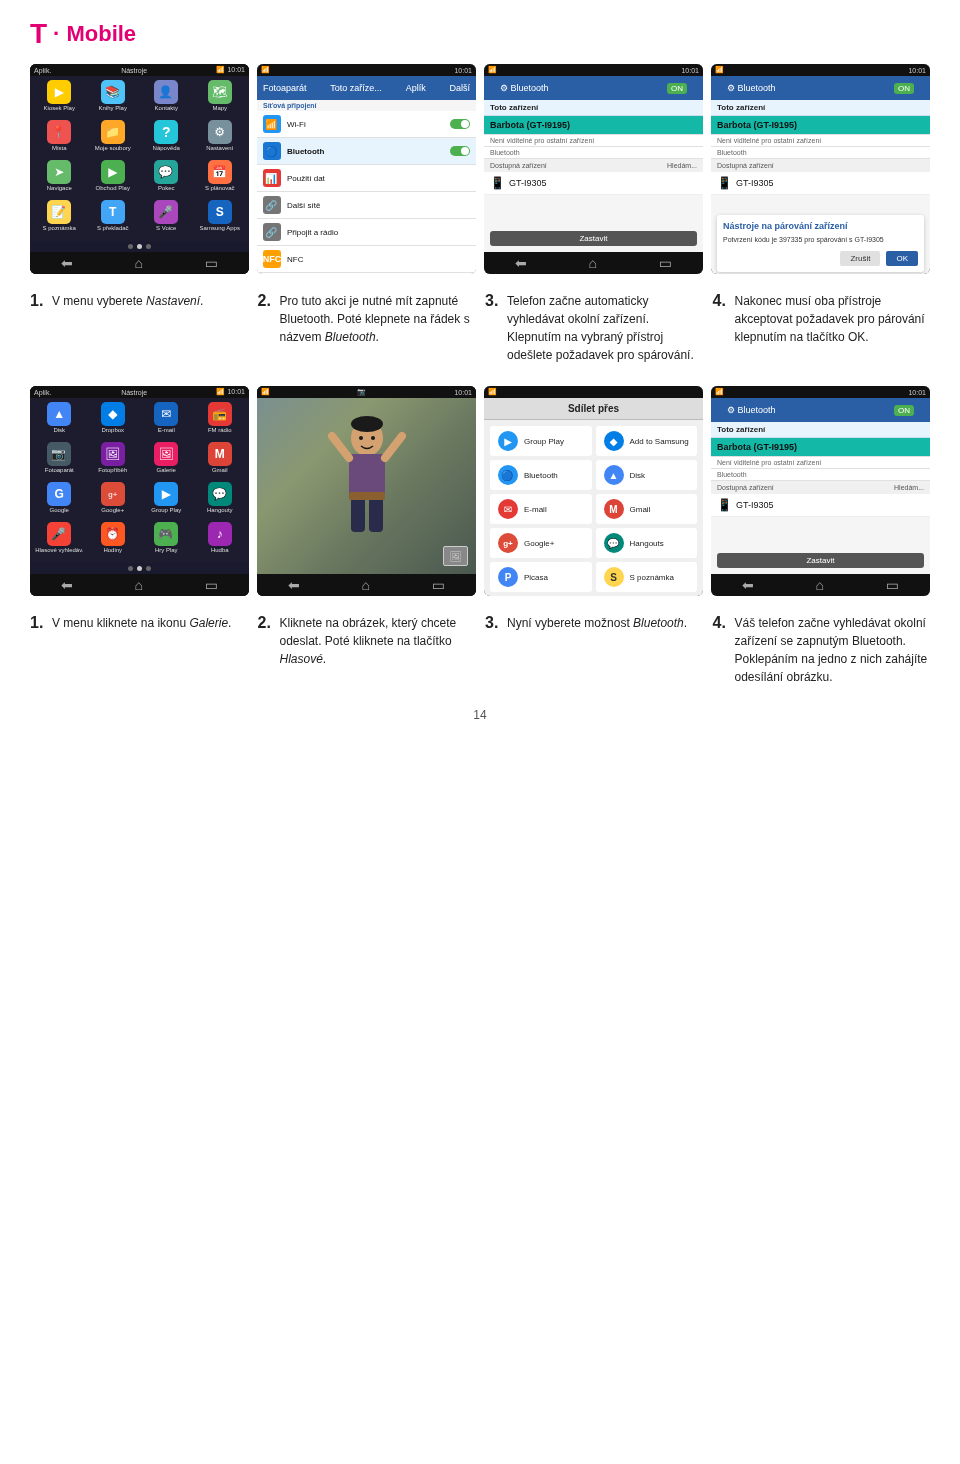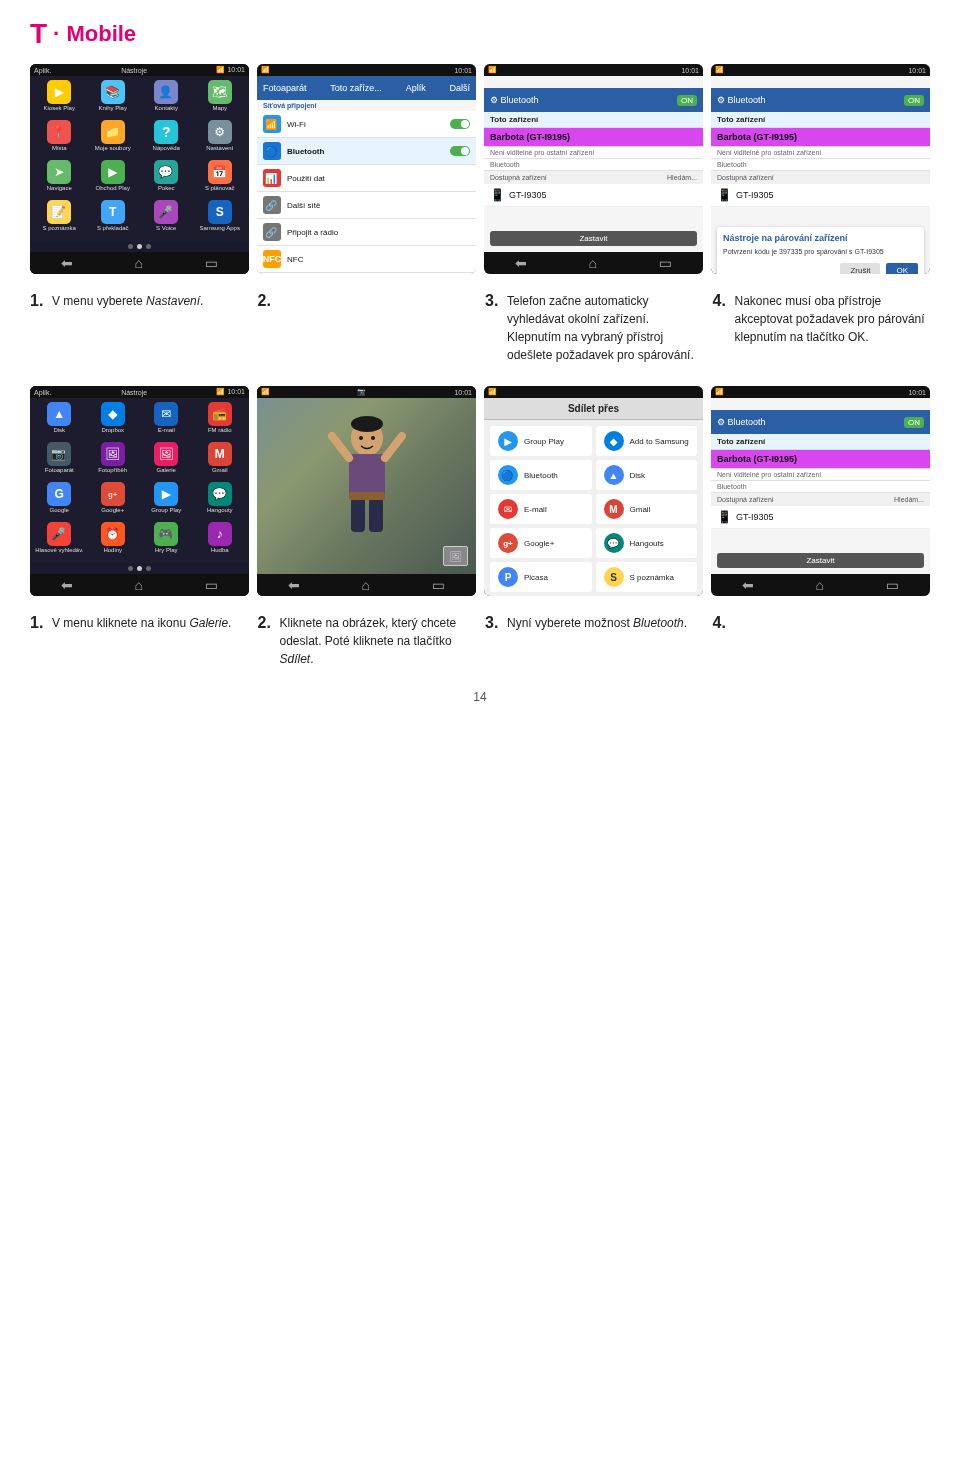--- a/index.html
+++ b/index.html
@@ -178,31 +178,30 @@
       width: 100%;
       height: 210px;
       display: flex;
       flex-direction: column;
       overflow: hidden;
       font-size: 9px;
       color: #111;
     }
     .bluetooth-header {
       background: #2a5fa5;
-      padding: 3px 6px;
+      padding: 3px 16px;
       display: flex;
       align-items: center;
       justify-content: space-between;
       color: #fff;
       font-size: 9px;
       min-height: 24px;
-      margin-top: 12px;
     }
     .bt-device-name {
-      background: #d946ef;
+      background: #14b8a6;
       padding: 4px 6px;
       font-size: 9px;
       font-weight: bold;
       border-bottom: 1px solid #e0e0e0;
     }
     .bt-device-sub {
       padding: 2px 6px;
       font-size: 7px;
       color: #666;
       background: #fff;
@@ -626,20 +625,21 @@
 
   </div>
 
   <div class="instructions-row">
     <div class="instruction-item">
       <span class="instruction-number">1.</span>
       <span class="instruction-text">V menu vyberete <em>Nastavení</em>.</span>
     </div>
     <div class="instruction-item">
       <span class="instruction-number">2.</span>
+      <span class="instruction-text">Pro tuto akci je nutné mít zapnuté Bluetooth. Poté klepnete na řádek s názvem <em>Bluetooth</em>.</span>
     </div>
     <div class="instruction-item">
       <span class="instruction-number">3.</span>
       <span class="instruction-text">Telefon začne automaticky vyhledávat okolní zařízení. Klepnutím na vybraný přístroj odešlete požadavek pro spárování.</span>
     </div>
     <div class="instruction-item">
       <span class="instruction-number">4.</span>
       <span class="instruction-text">Nakonec musí oba přístroje akceptovat požadavek pro párování klepnutím na tlačítko OK.</span>
     </div>
   </div>
@@ -881,26 +881,27 @@
 
   </div>
 
   <div class="instructions-row">
     <div class="instruction-item">
       <span class="instruction-number">1.</span>
       <span class="instruction-text">V menu kliknete na ikonu <em>Galerie</em>.</span>
     </div>
     <div class="instruction-item">
       <span class="instruction-number">2.</span>
-      <span class="instruction-text">Kliknete na obrázek, který chcete odeslat. Poté kliknete na tlačítko <em>Sdílet</em>.</span>
+      <span class="instruction-text">Kliknete na obrázek, který chcete odeslat. Poté kliknete na tlačítko <em>Hlasové</em>.</span>
     </div>
     <div class="instruction-item">
       <span class="instruction-number">3.</span>
       <span class="instruction-text">Nyní vyberete možnost <em>Bluetooth</em>.</span>
     </div>
     <div class="instruction-item">
       <span class="instruction-number">4.</span>
+      <span class="instruction-text">Váš telefon začne vyhledávat okolní zařízení se zapnutým Bluetooth. Poklepáním na jedno z nich zahájíte odesílání obrázku.</span>
     </div>
   </div>
 
   <div class="page-number">14</div>
 
 </div>
 
 </body></html>

